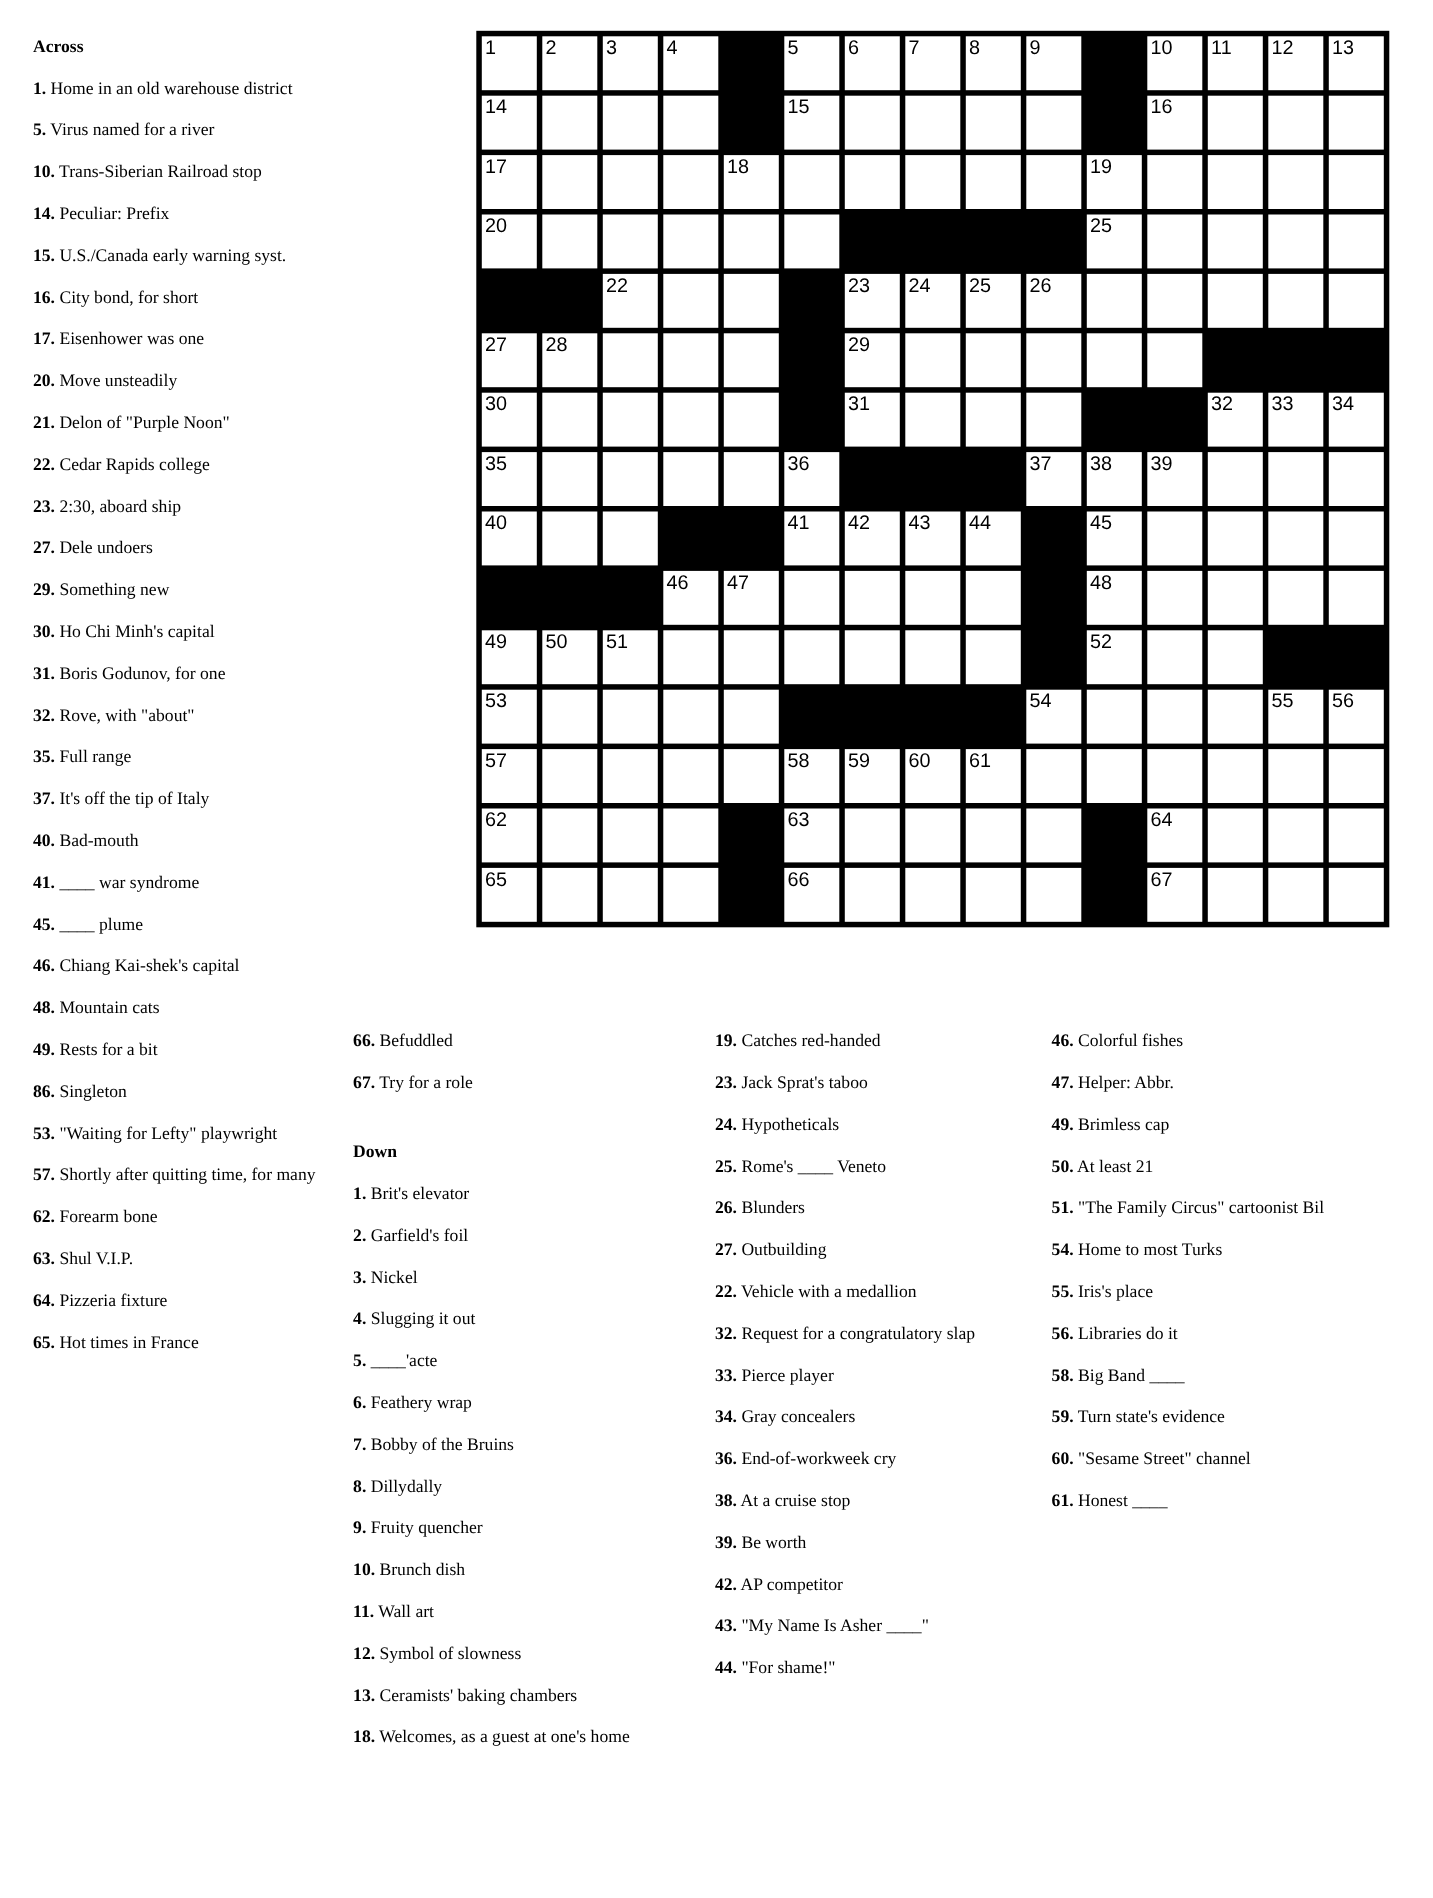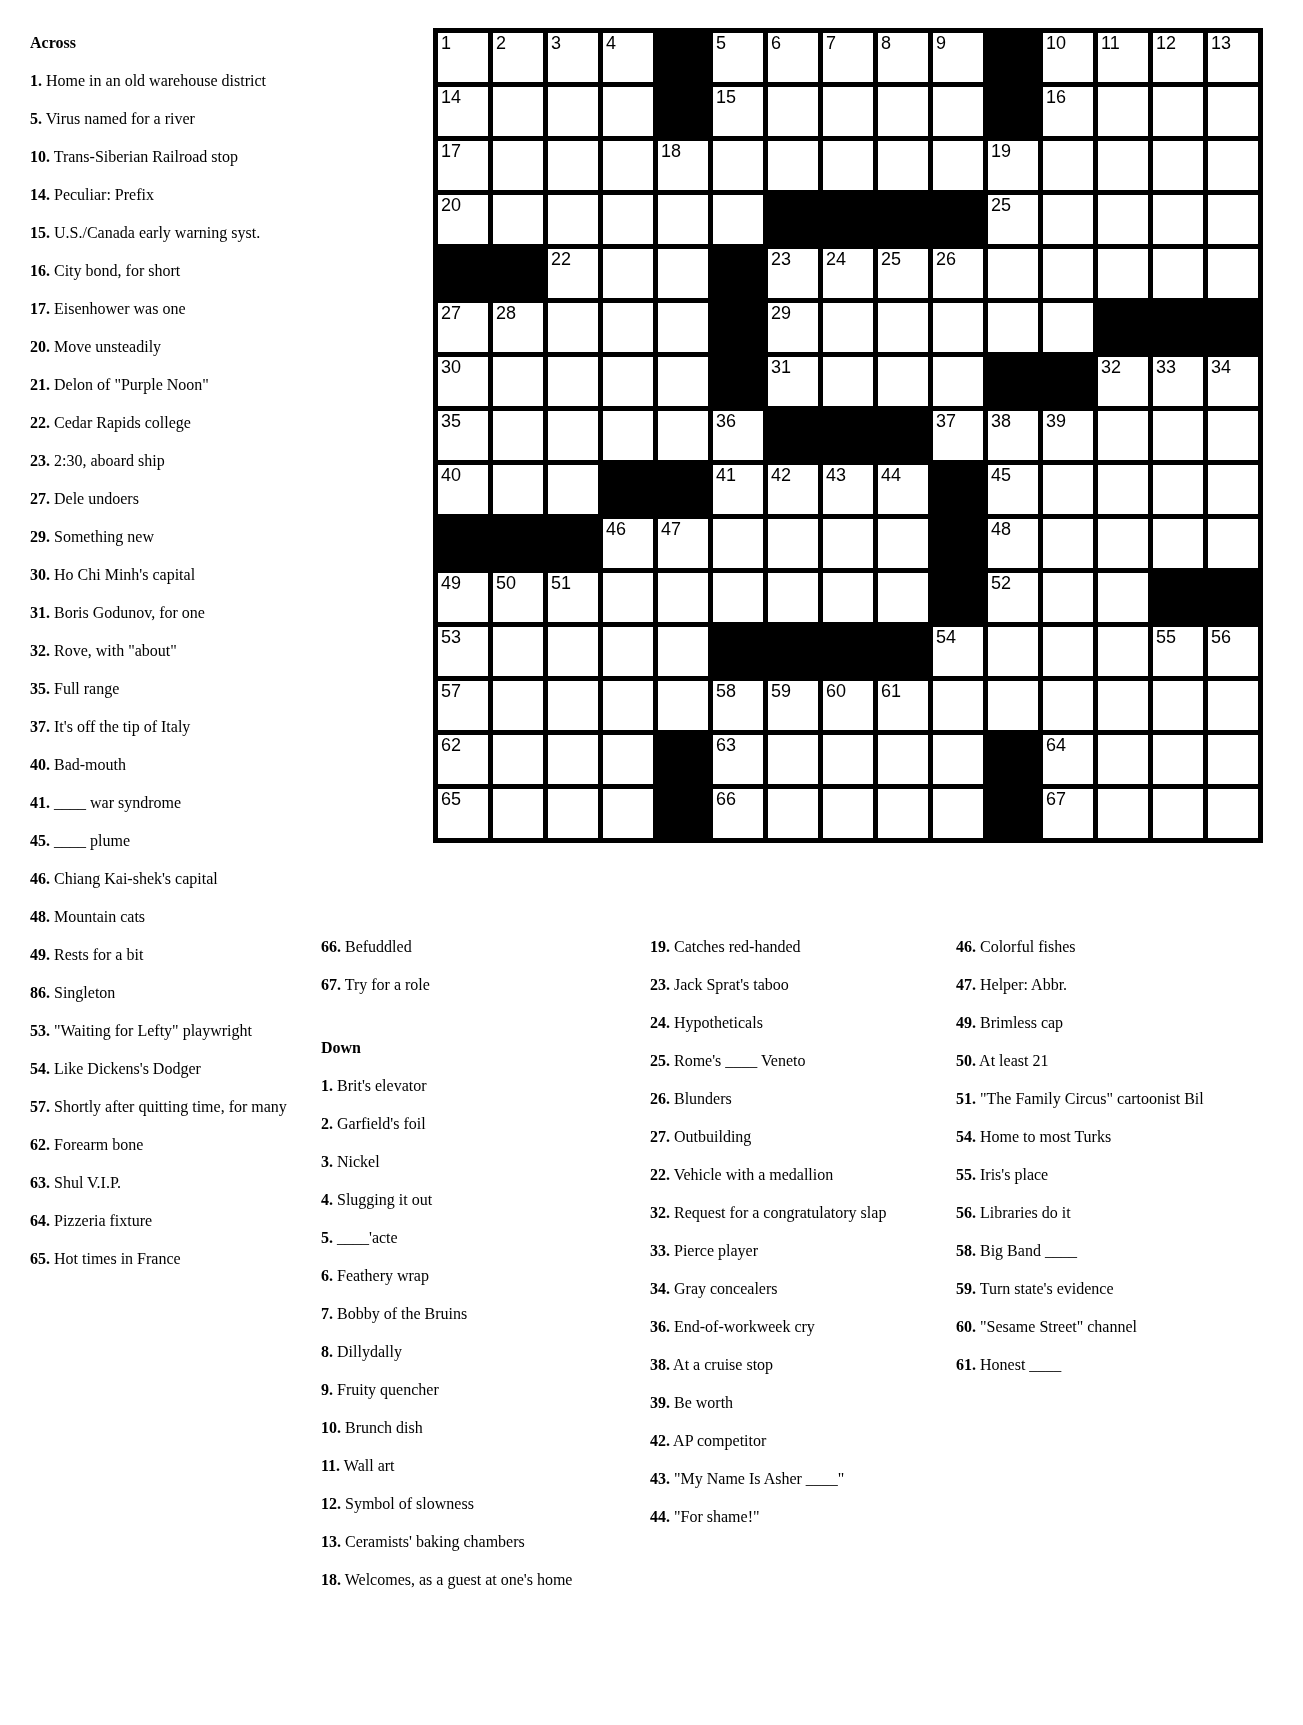--- a/index.html
+++ b/index.html
@@ -65,21 +65,20 @@
       <div class="clue"><span class="clue-num">35.</span><span> Full range</span></div>
       <div class="clue"><span class="clue-num">37.</span><span> It's off the tip of Italy</span></div>
       <div class="clue"><span class="clue-num">40.</span><span> Bad-mouth</span></div>
       <div class="clue"><span class="clue-num">41.</span><span> ____ war syndrome</span></div>
       <div class="clue"><span class="clue-num">45.</span><span> ____ plume</span></div>
       <div class="clue"><span class="clue-num">46.</span><span> Chiang Kai-shek's capital</span></div>
       <div class="clue"><span class="clue-num">48.</span><span> Mountain cats</span></div>
       <div class="clue"><span class="clue-num">49.</span><span> Rests for a bit</span></div>
       <div class="clue"><span class="clue-num">86.</span><span> Singleton</span></div>
       <div class="clue"><span class="clue-num">53.</span><span> "Waiting for Lefty" playwright</span></div>
-      <div class="clue"><span class="clue-num">54.</span><span> Like Dickens's Dodger</span></div>
       <div class="clue"><span class="clue-num">57.</span><span> Shortly after quitting time, for many</span></div>
       <div class="clue"><span class="clue-num">62.</span><span> Forearm bone</span></div>
       <div class="clue"><span class="clue-num">63.</span><span> Shul V.I.P.</span></div>
       <div class="clue"><span class="clue-num">64.</span><span> Pizzeria fixture</span></div>
       <div class="clue"><span class="clue-num">65.</span><span> Hot times in France</span></div>
     </div>
 </div>
 
 <div id="grid">
     <div class="cell">

